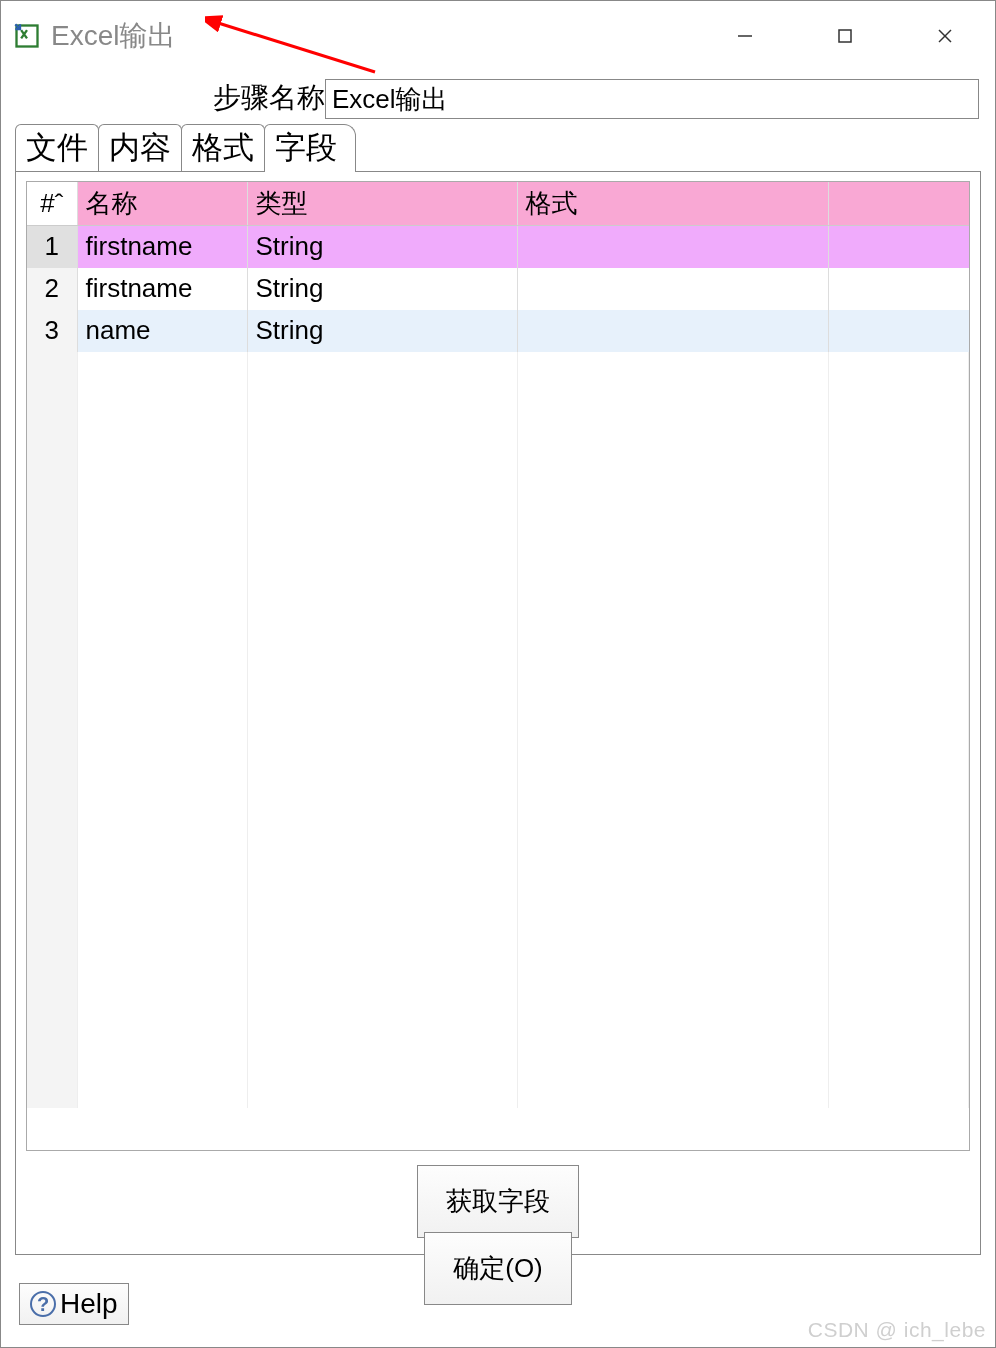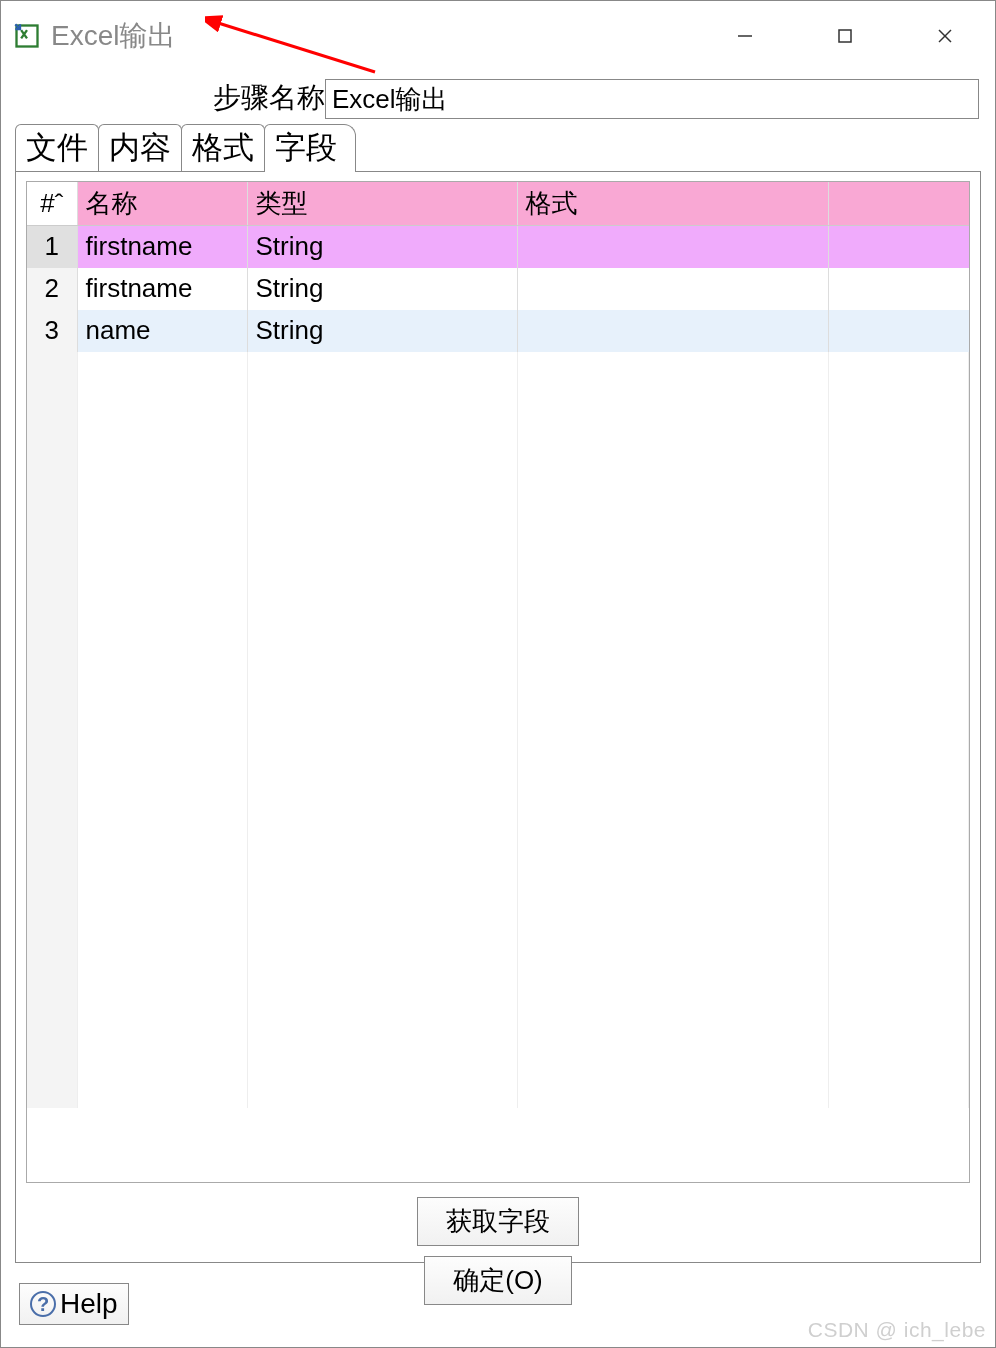--- a/index.html
+++ b/index.html
@@ -176,29 +176,30 @@
       display: flex;
       justify-content: center;
       gap: 28px;
       padding: 14px 0 6px 0;
     }
     .btn {
       border: 1px solid #888;
       background: #f0f0f0;
       background: linear-gradient(#fdfdfd,#f1f1f1);
       font-size: 26px;
-      padding: 6px 28px;
+      padding: 18px 28px;
       font-family: inherit;
       cursor: pointer;
     }
     .bottom-row {
       display: flex;
       align-items: center;
       padding: 20px 14px 18px 14px;
       position: relative;
+      margin-top: 8px;
     }
     .bottom-center {
       position: absolute;
       left: 0; right: 0;
       display: flex;
       justify-content: center;
       gap: 28px;
       bottom: 38px;
     }
     .help-btn {

